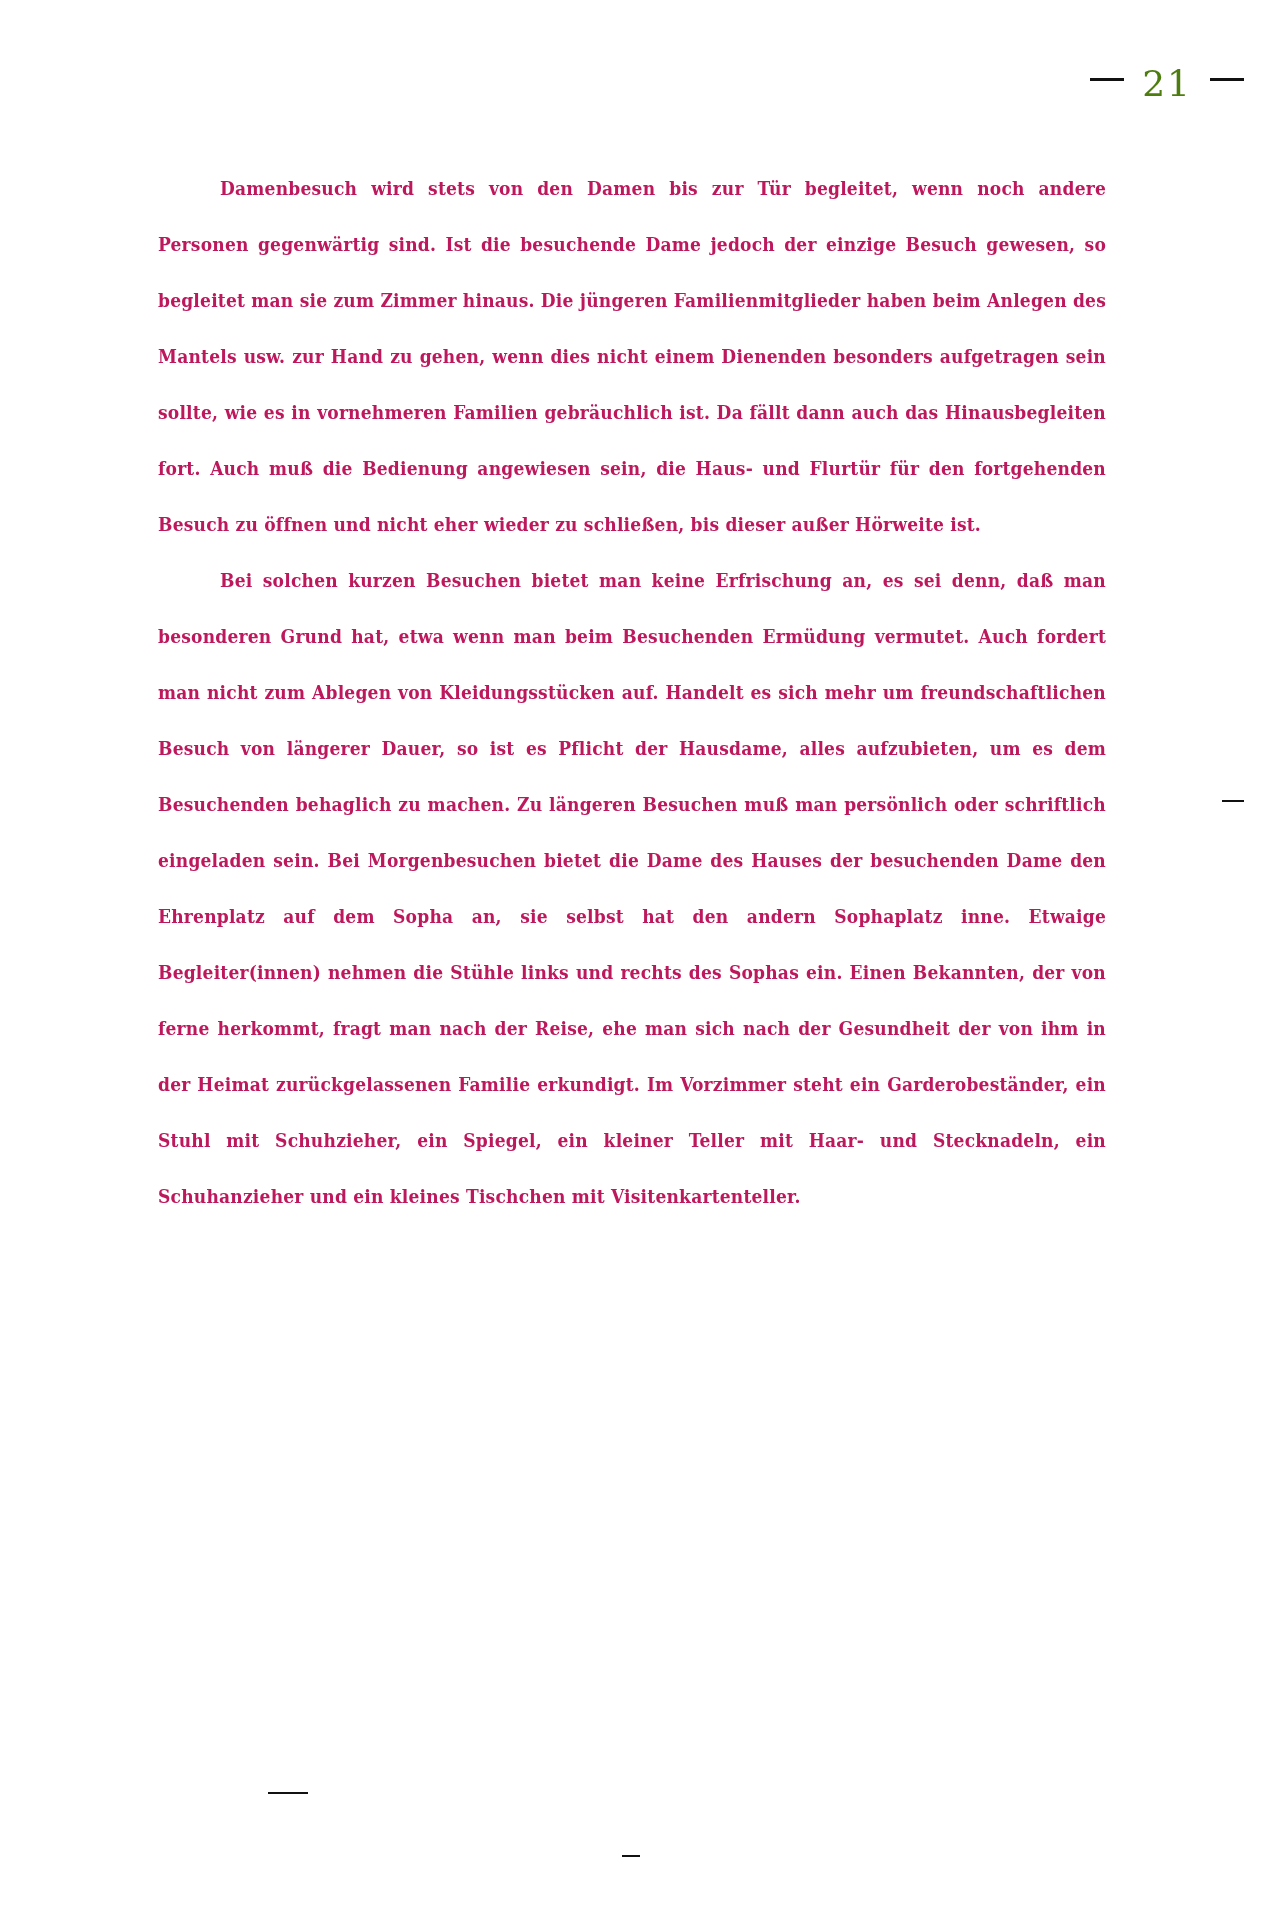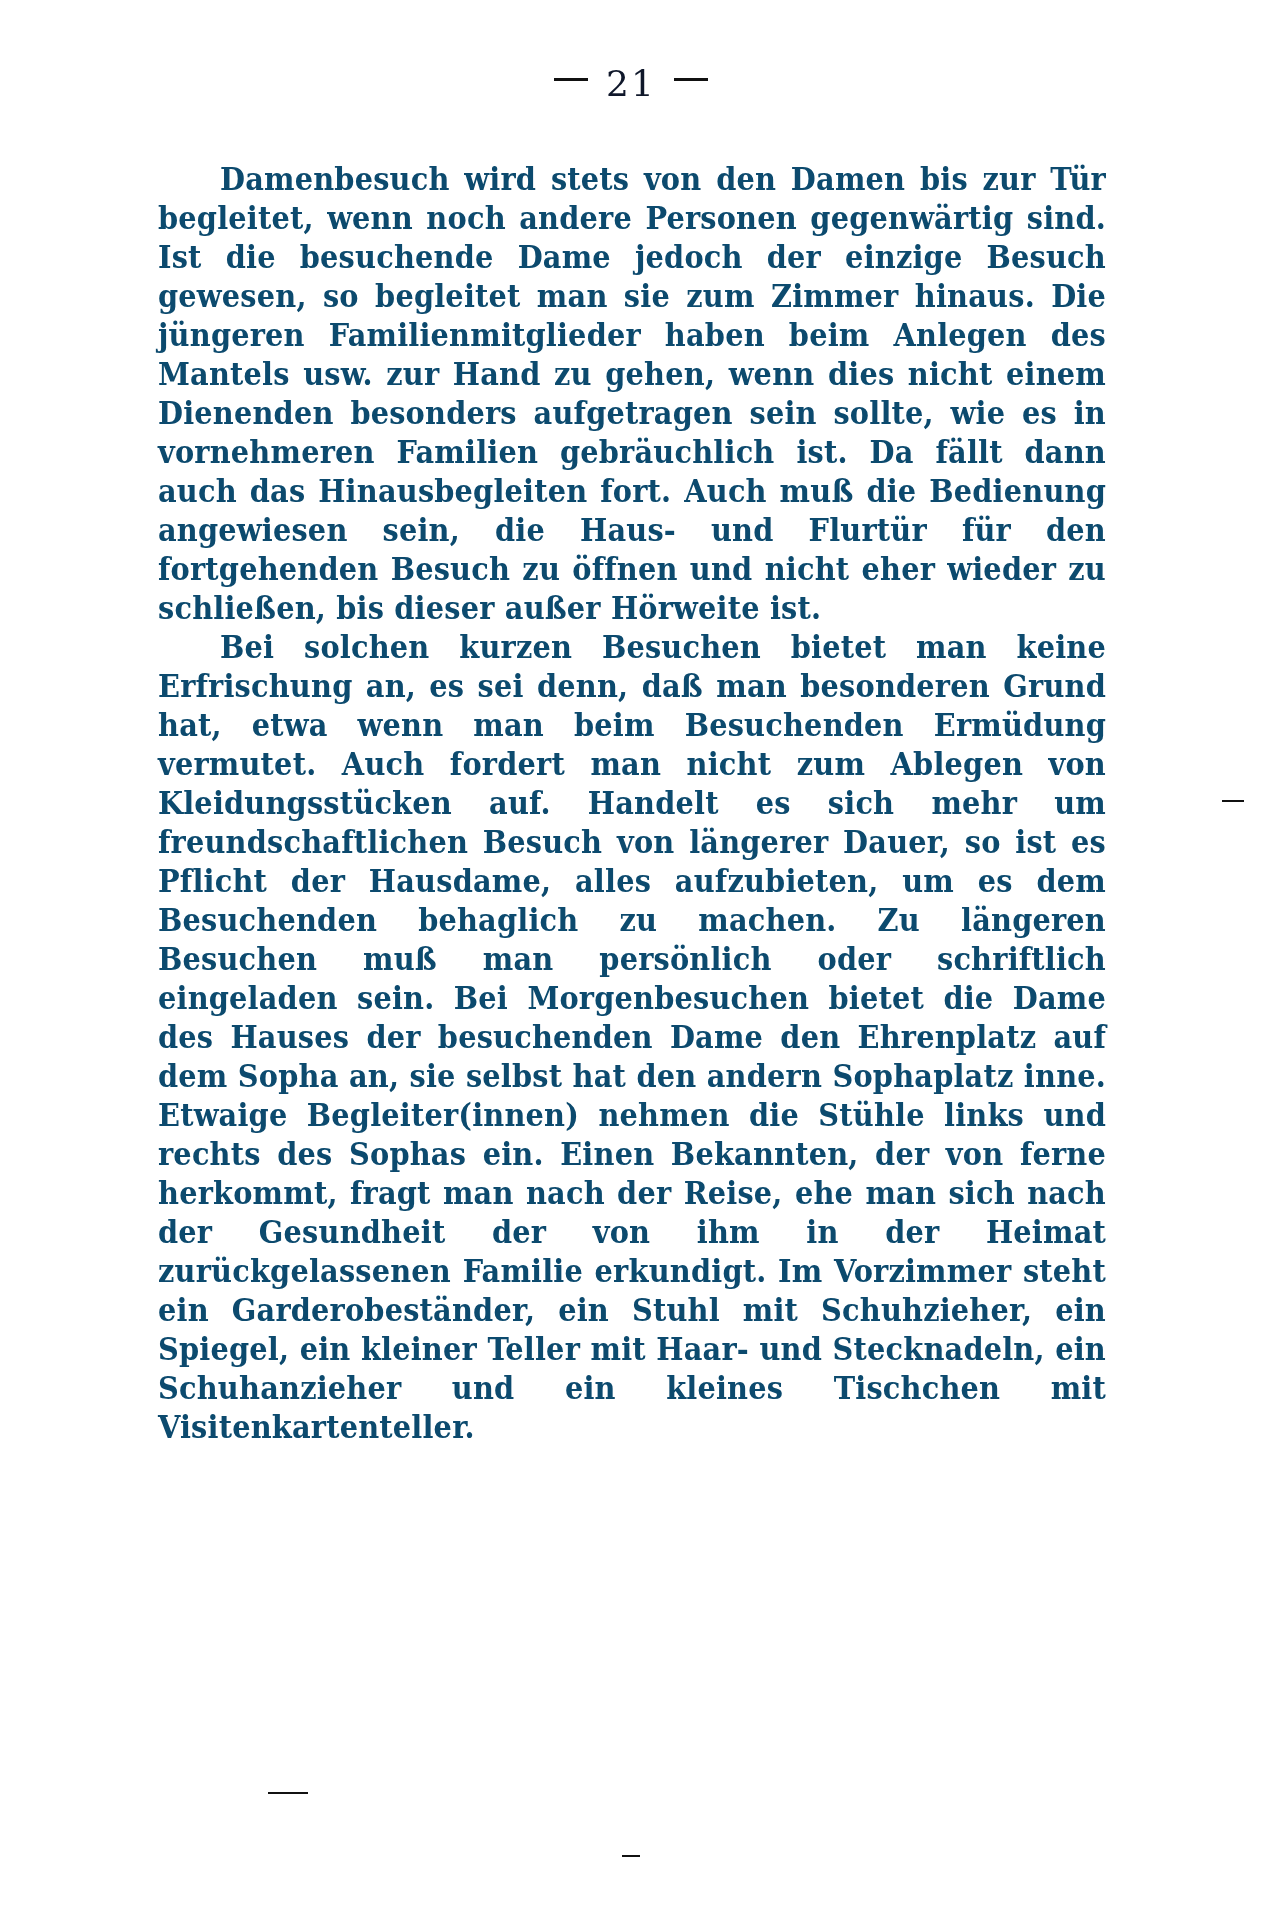--- a/index.html
+++ b/index.html
@@ -21,24 +21,24 @@
     height: 1914px;
     box-sizing: border-box;
     padding: 0;
     background: #ffffff;
   }
   .page-header {
     position: absolute;
     top: 60px;
     left: 0;
     width: 1262px;
-    text-align: center;
+    text-align: right;
     font-size: 34px;
     letter-spacing: 2px;
-    color: #0f172a;
+    color: #4d7c0f;
   }
   .page-header .dash {
     display: inline-block;
     width: 34px;
     border-top: 3px solid #111;
     vertical-align: middle;
     margin: 0 18px;
     position: relative;
     top: -4px;
   }
@@ -47,25 +47,25 @@
     font-size: 36px;
     font-weight: 400;
     vertical-align: middle;
   }
   .body-text {
     position: absolute;
     top: 160px;
     left: 158px;
     width: 948px;
     font-family: "DejaVu Serif", serif;
-    font-size: 32px;
-    line-height: 39px;
+    font-size: 19px;
+    line-height: 56px;
     text-align: justify;
     text-justify: inter-word;
-    color: #0c4a6e;
+    color: #be185d;
     font-weight: 600;
     letter-spacing: 0.2px;
   }
   .body-text p {
     margin: 0;
     text-indent: 62px;
   }
   
   .fraktur {
     font-family: "DejaVu Serif", serif;

